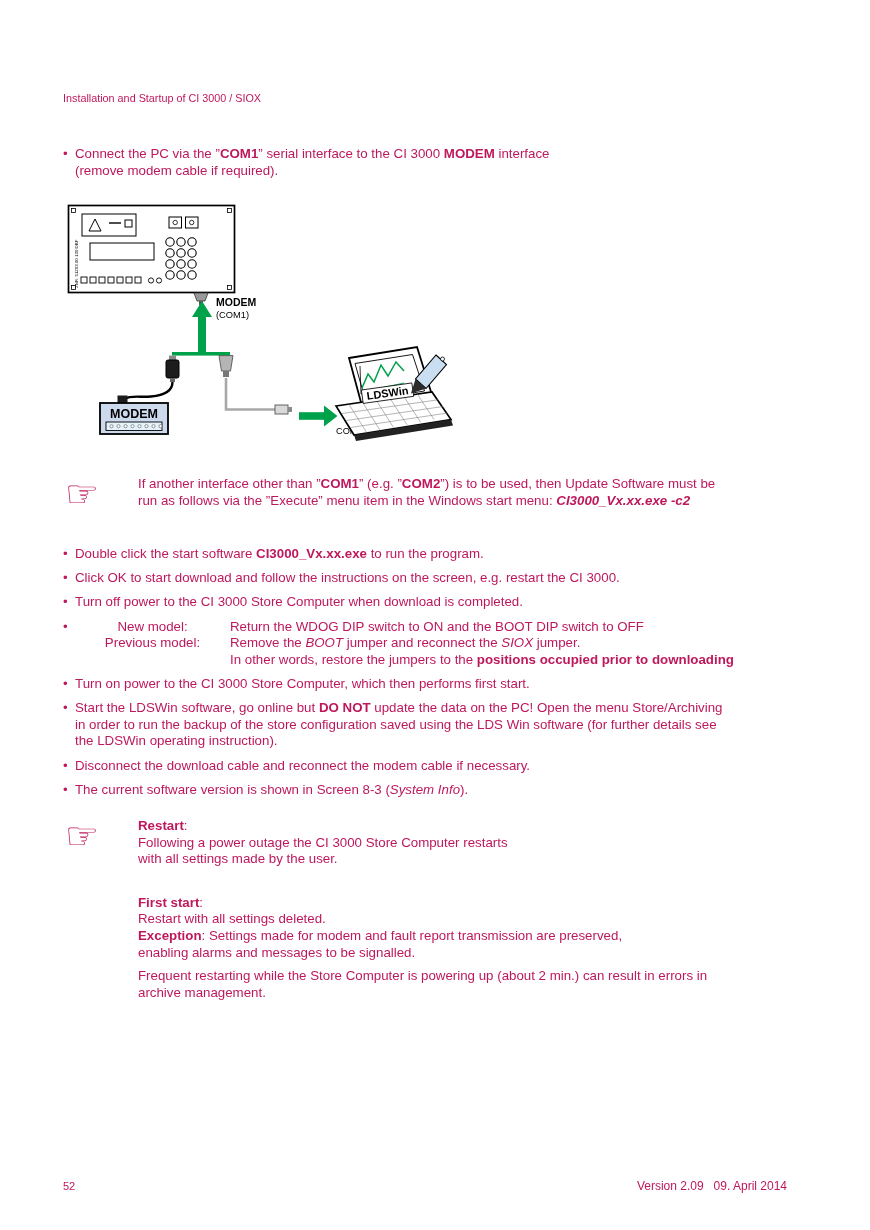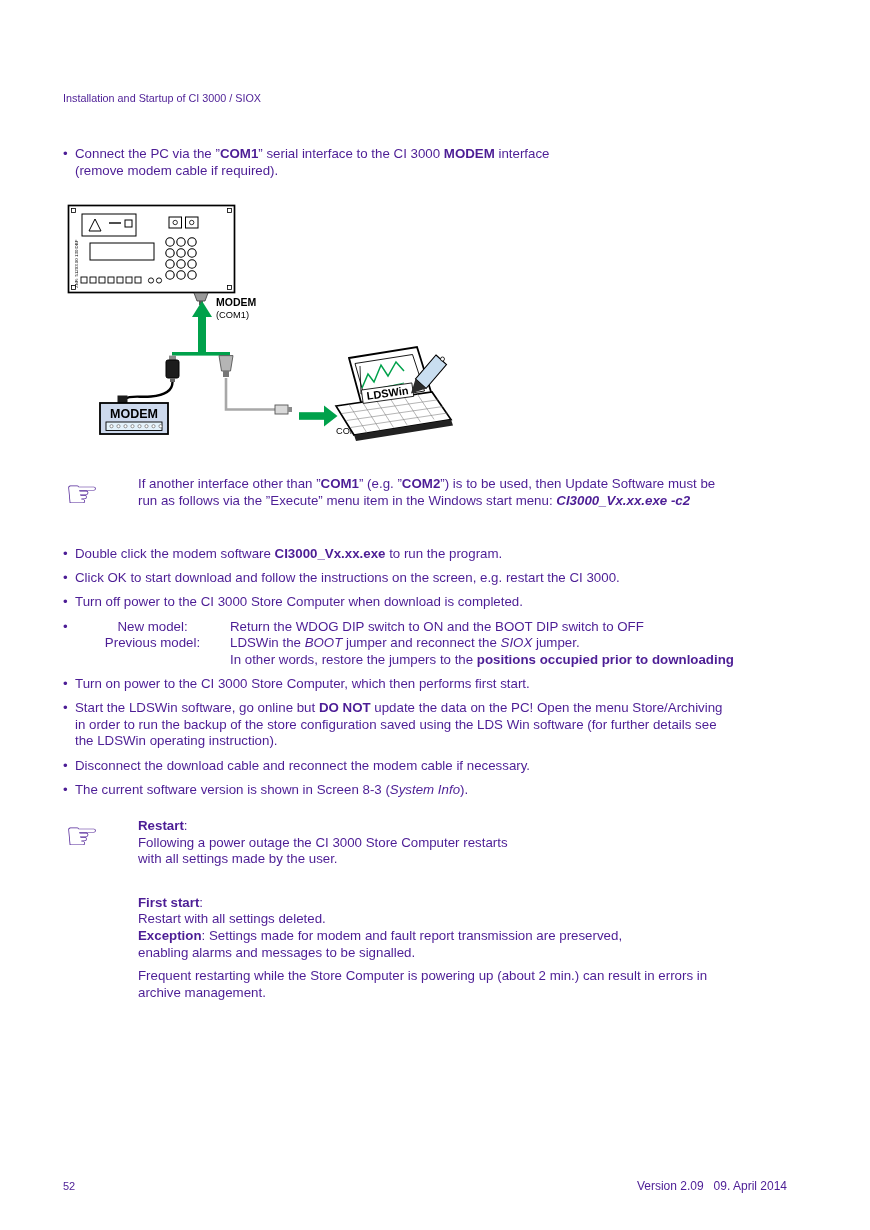--- a/index.html
+++ b/index.html
@@ -1,20 +1,20 @@
 <!DOCTYPE html>
 <html><head>
 <meta charset="utf-8">
 <style>
   * { margin:0; padding:0; box-sizing:border-box; }
   html,body { background:#ffffff; }
   .page {
     position:relative; width:870px; height:1230px; background:#fff;
     font-family:"Liberation Sans", sans-serif; font-size:13.3px; line-height:16.6px;
-    color:#4c1d95; overflow:hidden;
+    color:#be185d; overflow:hidden;
   }
   .header { position:absolute; top:92px; left:63px; font-size:10.8px; line-height:13px; }
 
   .intro { position:absolute; top:146px; left:63px; width:760px; }
 
   ul.blist { list-style:none; }
   li.step { position:relative; padding-left:12px; margin-bottom:7.6px; }
   li.step::before { content:"\2022"; position:absolute; left:0; top:0; }
 
   .diagram { position:absolute; top:198px; left:65px; }
@@ -193,36 +193,36 @@
   </div>
 
   <div class="note note1">
     <div class="hand">☞</div>
     <div class="note-text rich"><span>If another interface other than ”</span><span style="font-weight: bold;">COM1</span><span>” (e.g. ”</span><span style="font-weight: bold;">COM2</span><span>”) is to be used, then Update Software must be</span><br><span>run as follows via the ”Execute” menu item in the Windows start menu: </span><span style="font-weight: bold; font-style: italic;">CI3000_Vx.xx.exe -c2</span></div>
   </div>
 
   <div class="steps-block">
     <ul class="blist">
       <li class="step">
-        <span class="rich"><span>Double click the modem software </span><span style="font-weight: bold;">CI3000_Vx.xx.exe</span><span> to run the program.</span></span>
+        <span class="rich"><span>Double click the start software </span><span style="font-weight: bold;">CI3000_Vx.xx.exe</span><span> to run the program.</span></span>
       </li>
       <li class="step">
         <span class="rich"><span>Click OK to start download and follow the instructions on the screen, e.g. restart the CI 3000.</span></span>
       </li>
       <li class="step">
         <span class="rich"><span>Turn off power to the CI 3000 Store Computer when download is completed.</span></span>
       </li>
       <li class="step">
         <div class="mrow">
           <span class="mlbl">New model:</span>
           <span class="rich"><span>Return the WDOG DIP switch to ON and the BOOT DIP switch to OFF</span></span>
         </div>
         <div class="mrow">
           <span class="mlbl">Previous model:</span>
-          <span class="rich"><span>LDSWin the </span><span style="font-style: italic;">BOOT</span><span> jumper and reconnect the </span><span style="font-style: italic;">SIOX</span><span> jumper.</span></span>
+          <span class="rich"><span>Remove the </span><span style="font-style: italic;">BOOT</span><span> jumper and reconnect the </span><span style="font-style: italic;">SIOX</span><span> jumper.</span></span>
         </div>
         <div class="mrow">
           <span class="mlbl"></span>
           <span class="rich"><span>In other words, restore the jumpers to the </span><span style="font-weight: bold;">positions occupied prior to downloading</span></span>
         </div>
       </li>
       <li class="step">
         <span class="rich"><span>Turn on power to the CI 3000 Store Computer, which then performs first start.</span></span>
       </li>
       <li class="step">

